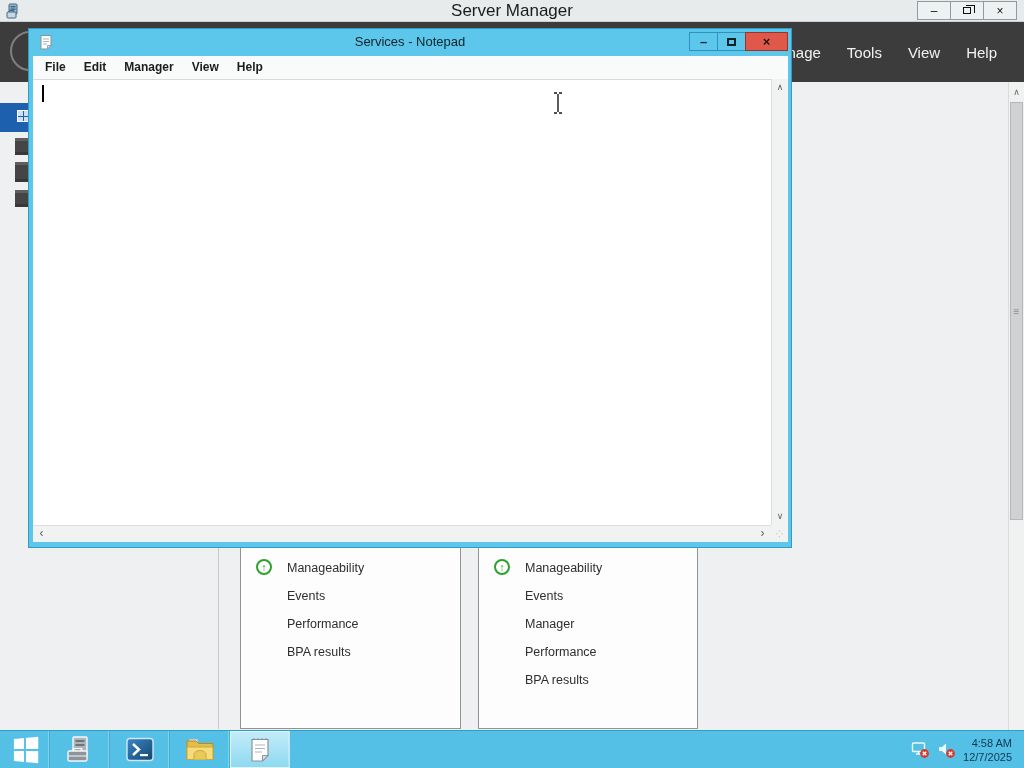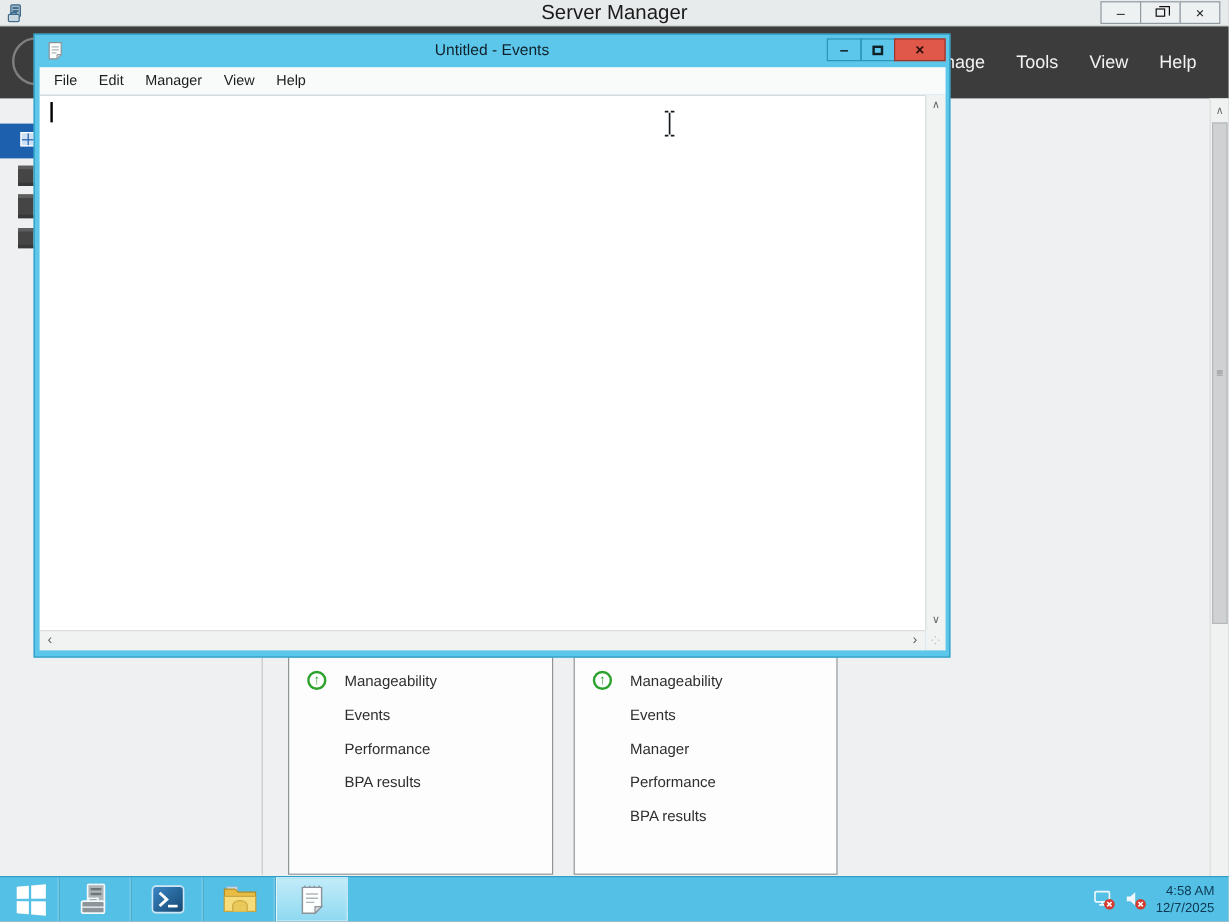--- a/index.html
+++ b/index.html
@@ -75,21 +75,21 @@
   .np-app-icon{position:absolute;left:9px;top:5px;width:16px;height:16px;}
   .np-title{position:absolute;left:0;right:0;top:0;height:27px;line-height:26px;text-align:center;
             font-size:13px;color:#10222b;}
   .np-controls{position:absolute;right:3px;top:3px;display:flex;}
   .np-ctl{width:29px;height:19px;border:1px solid #2d93b8;background:transparent;margin-left:-1px;
           display:flex;align-items:center;justify-content:center;color:#102027;font-size:13px;
           padding:0;font-weight:bold;font-family:"Liberation Sans",sans-serif;}
   .np-max-glyph{width:9px;height:8px;border:2px solid #102027;background:transparent;}
   .np-close{width:43px;background:#e0584a;border:1px solid #96352b;color:#27100c;}
   .np-menubar{position:absolute;left:4px;top:27px;width:755px;height:23px;background:#f9fafa;
-              display:flex;align-items:center;padding-left:3px;}
+              display:flex;align-items:center;padding-left:3px;font-weight:bold;}
   .np-menu-item{padding:0 9px;font-size:12px;color:#1c1c1c;line-height:23px;cursor:default;}
   .np-edit{position:absolute;left:4px;top:50px;width:738px;height:446px;background:#ffffff;
            border-top:1px solid #d8dbdc;font-family:"DejaVu Sans Mono",monospace;font-size:13px;
            color:#000;cursor:text;}
   .np-caret{position:absolute;left:9px;top:5px;width:2px;height:17px;background:#000;}
   .np-vscroll{position:absolute;left:742px;top:50px;width:17px;height:446px;background:#f1f2f2;
               border-left:1px solid #dcdfdf;}
   .np-vscroll .arr{position:absolute;left:0;width:16px;height:15px;text-align:center;font-size:9px;
               line-height:15px;color:#5f6365;}
   .np-vscroll .up{top:1px;} .np-vscroll .down{bottom:1px;}
@@ -219,21 +219,21 @@
 
   <div class="np-window">
     <div class="np-titlebar">
       <span class="np-app-icon">
         <svg class="ico-svg" width="16" height="16" viewBox="0 0 16 16">
           <path d="M3 1.5 h10 v10 l-3.5 3.5 H3 z" fill="#fdfefe" stroke="#8b9298" stroke-width="1"></path>
           <path d="M9.5 15 l3.5 -3.5 h-3.5 z" fill="#d8dde0" stroke="#8b9298" stroke-width="0.8"></path>
           <path d="M5 5 h6 M5 7.5 h6 M5 10 h4" stroke="#aeb6bb" stroke-width="1"></path>
         </svg>
       </span>
-      <span class="np-title">Untitled - Events</span>
+      <span class="np-title">Services - Notepad</span>
       <div class="np-controls">
         <button class="np-ctl">
             <span>–</span>
           </button>
         <button class="np-ctl">
             <span class="np-max-glyph"></span>
           </button>
         <button class="np-ctl np-close">
             <span>×</span>
           </button>

